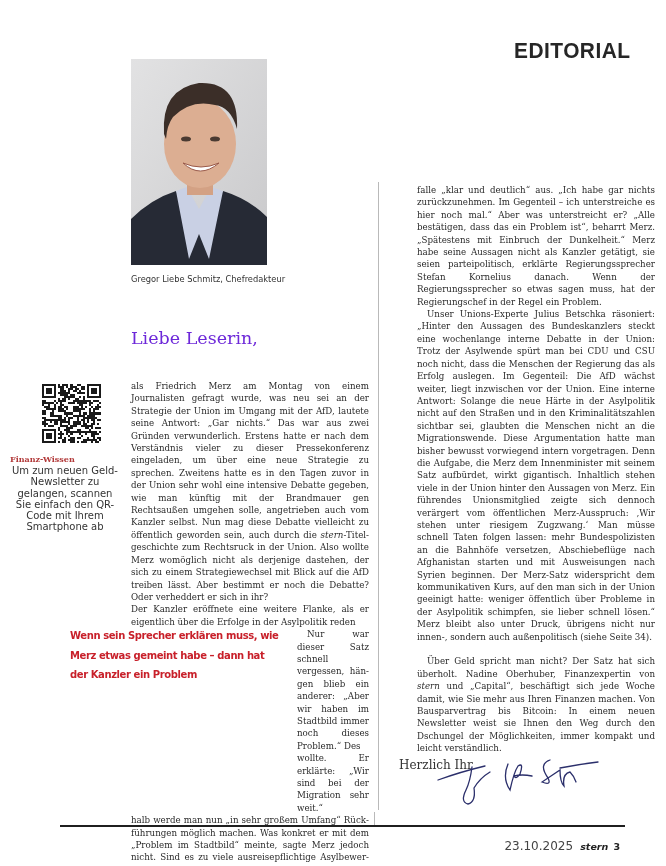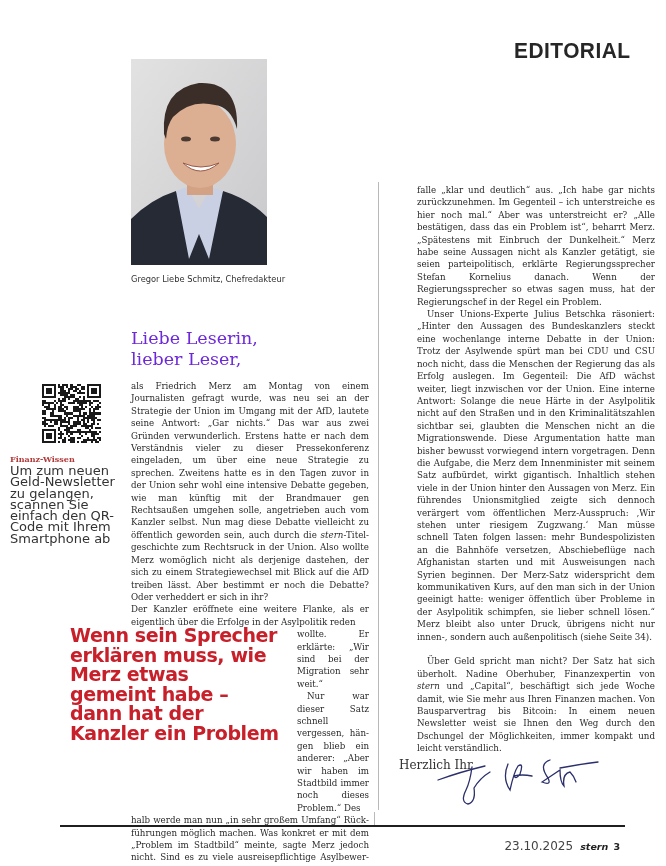--- a/index.html
+++ b/index.html
@@ -10,35 +10,35 @@
          font-weight: 700; font-size: 22px; letter-spacing: 0.5px; color: #262626; transform: scaleX(0.95); transform-origin: left top; }
 
   .photo { position: absolute; left: 131px; top: 59px; width: 136px; height: 206px; overflow: hidden; background: #d9d9da; }
   .caption { position: absolute; left: 131px; top: 274px; font-family: "DejaVu Sans", sans-serif; font-size: 8.3px; color: #333; }
 
   .salutation { position: absolute; left: 131px; top: 328px; font-family: "DejaVu Serif", serif; font-size: 17.5px; line-height: 21px; color: #6d28d9; }
 
   .qr { position: absolute; left: 42px; top: 384px; width: 59px; height: 59px; }
   .sidebar-title { position: absolute; left: 10px; top: 454px; width: 110px; text-align: left; font-family: "DejaVu Serif", serif;
          font-weight: 700; font-size: 8px; color: #b23a3a; }
-  .sidebar-text { position: absolute; left: 10px; top: 465px; width: 110px; font-family: "DejaVu Sans", sans-serif;
-         font-size: 13px; line-height: 11.3px; color: #333; }
+  .sidebar-text { position: absolute; left: 10px; top: 465px; width: 110px; text-align: center; font-family: "DejaVu Sans", sans-serif;
+         font-size: 10px; line-height: 11.3px; color: #333; }
 
   .col { position: absolute; font-family: "DejaVu Serif", serif; font-size: 8.7px; line-height: 12.4px; color: #2a2a2a;
          text-align: justify; hyphens: manual; }
   .col p { margin: 0; }
   .col .indent { text-indent: 10px; }
   .col1 { left: 131px; top: 380px; width: 238px; }
   .col1 .narrow { margin-left: 166px; }
   .col2 { left: 385px; top: 184px; width: 238px; margin-left: 32px; }
   .col-rule { position: absolute; left: 378px; top: 182px; width: 1px; height: 628px; background: #b9b9b9; }
   .col1-rule { position: absolute; left: 374px; top: 812px; width: 1px; height: 14px; background: #b9b9b9; }
 
   .pullquote { position: absolute; left: 70px; top: 626px; width: 210px; font-family: "DejaVu Sans", sans-serif; font-weight: 700;
-         font-size: 19px; line-height: 19.5px; color: #c8202a; letter-spacing: -0.4px; }
+         font-size: 10px; line-height: 19.5px; color: #c8202a; letter-spacing: -0.4px; }
 
   .closing { position: absolute; left: 399px; top: 742px; font-size: 12px; color: #333; margin-top: 16px; }
   .signature { position: absolute; left: 430px; top: 752px; width: 180px; height: 58px; }
 
   .bottom-rule { position: absolute; left: 60px; top: 825px; width: 565px; height: 2px; background: #1f1f1f; }
   .footer { position: absolute; right: 46px; top: 835px; font-family: "DejaVu Sans", sans-serif; color: #222; }
   .footer .date { font-size: 12px; color: #444; margin-left: 8px; }
   .footer .brand { font-size: 9.5px; font-weight: 700; font-style: italic; margin-left: 2px; }
   .footer .page { font-size: 9.5px; font-weight: 700; }
   i.stern { font-style: italic; }
@@ -64,21 +64,20 @@
     <path d="M33 75 Q30 30 68 24 Q108 22 106 70 Q100 48 84 46 Q60 40 42 58 Q36 66 35 80 Z" fill="#3b2e28"></path>
     <ellipse cx="55" cy="80" rx="5" ry="2.5" fill="#4a3a32"></ellipse>
     <ellipse cx="84" cy="80" rx="5" ry="2.5" fill="#4a3a32"></ellipse>
     <path d="M52 104 Q69 120 88 104 Q70 112 52 104 Z" fill="#ffffff" stroke="#9a5a4a" stroke-width="1"></path>
   </svg>
 </div>
 <div class="caption">Gregor Liebe Schmitz, Chefredakteur</div>
 
 <div class="salutation">
   <div>Liebe Leserin,</div>
-  <div>lieber Leser,</div>
 </div>
 
 <svg class="qr" viewBox="0 0 29 29" shape-rendering="crispEdges">
   <rect width="29" height="29" fill="#fff"></rect>
   <g fill="#1a1a1a" id="qr-mods">
       <rect x="8" y="0" width="1" height="1"></rect>
       <rect x="10" y="0" width="1" height="1"></rect>
       <rect x="11" y="0" width="1" height="1"></rect>
       <rect x="12" y="0" width="1" height="1"></rect>
       <rect x="14" y="0" width="1" height="1"></rect>
@@ -449,22 +448,22 @@
       <rect x="1" y="23" width="5" height="5" fill="#fff"></rect>
       <rect x="2" y="24" width="3" height="3"></rect>
     </g>
 </svg>
 <div class="sidebar-title">Finanz-Wissen</div>
 <div class="sidebar-text">Um zum neuen Geld-Newsletter zu gelangen, scannen Sie einfach den QR-Code mit Ihrem Smartphone ab</div>
 
 <div class="col col1">
   <p><span>als Friedrich Merz am Montag von einem Journalisten gefragt wurde, was neu sei an der Strategie der Union im Umgang mit der AfD, lautete seine Antwort: „Gar nichts.“ Das war aus zwei Gründen verwunderlich. Ers­tens hatte er nach dem Verständnis vieler zu dieser Pressekonferenz eingeladen, um über eine neue Stra­tegie zu sprechen. Zweitens hatte es in den Tagen zuvor in der Union sehr wohl eine intensive Debatte gegeben, wie man künftig mit der Brandmauer gen Rechtsaußen umgehen solle, angetrieben auch vom Kanzler selbst. Nun mag diese Debatte vielleicht zu öffentlich geworden sein, auch durch die </span><i class="stern">stern</i><span>-Titel­geschichte zum Rechtsruck in der Union. Also wollte Merz womöglich nicht als derjenige dastehen, der sich zu einem Strategiewechsel mit Blick auf die AfD trei­ben lässt. Aber bestimmt er noch die Debatte? Oder verheddert er sich in ihr?</span></p>
   <p>Der Kanzler eröffnete eine weitere Flanke, als er eigentlich über die Erfolge in der Asylpolitik reden</p>
+  <p class="narrow indent">Nur war dieser Satz schnell vergessen, hän­gen blieb ein anderer: „Aber wir haben im Stadtbild immer noch dieses Problem.“ Des­</p>
   <p class="narrow">wollte. Er erklärte: „Wir sind bei der Migration sehr weit.“</p>
-  <p class="narrow indent">Nur war dieser Satz schnell vergessen, hän­gen blieb ein anderer: „Aber wir haben im Stadtbild immer noch dieses Problem.“ Des­</p>
   <p>halb werde man nun „in sehr großem Umfang“ Rück­führungen möglich machen. Was konkret er mit dem „Problem im Stadtbild“ meinte, sagte Merz jedoch nicht. Sind es zu viele ausreisepflichtige Asylbewer­ber an Bahnhöfen und in Innenstädten? „Fragen Sie mal Ihre Töchter, was ich damit gemeint haben könn­te“, gab Merz die Frage zurück. Er vermute, die Antwort</p>
 </div>
 <div class="col1-rule"></div>
 
 <div class="pullquote">Wenn sein Sprecher erklären muss, wie Merz etwas gemeint habe – dann hat der Kanzler ein Problem</div>
 
 <div class="col-rule"></div>
 <div class="col col2">
   <p>falle „klar und deutlich“ aus. „Ich habe gar nichts zurückzunehmen. Im Gegenteil – ich unterstreiche es hier noch mal.“ Aber was unterstreicht er? „Alle bestätigen, dass das ein Problem ist“, beharrt Merz. „Spätestens mit Einbruch der Dunkelheit.“ Merz habe seine Aussagen nicht als Kanzler getätigt, sie seien parteipolitisch, erklärte Regierungssprecher Stefan Kornelius danach. Wenn der Regierungssprecher so etwas sagen muss, hat der Regierungschef in der Regel ein Problem.</p>
   <p class="indent">Unser Unions-Experte Julius Betschka räsoniert: „Hinter den Aussagen des Bundeskanzlers steckt eine wochenlange interne Debatte in der Union: Trotz der Asylwende spürt man bei CDU und CSU noch nicht, dass die Menschen der Regierung das als Erfolg auslegen. Im Gegenteil: Die AfD wächst weiter, liegt inzwischen vor der Union. Eine interne Antwort: So­lange die neue Härte in der Asylpolitik nicht auf den Straßen und in den Kriminalitätszahlen sichtbar sei, glaubten die Menschen nicht an die Migrationswen­de. Diese Argumentation hatte man bisher bewusst vorwiegend intern vorgetragen. Denn die Aufgabe, die Merz dem Innenminister mit seinem Satz aufbürdet, wirkt gigantisch. Inhaltlich stehen viele in der Union hinter den Aussagen von Merz. Ein führendes Unions­mitglied zeigte sich dennoch verärgert vom öffentli­chen Merz-Ausspruch: ‚Wir stehen unter riesigem Zug­zwang.‘ Man müsse schnell Taten folgen lassen: mehr Bundespolizisten an die Bahnhöfe versetzen, Abschie­beflüge nach Afghanistan starten und mit Ausweisun­gen nach Syrien beginnen. Der Merz-Satz widerspricht dem kommunikativen Kurs, auf den man sich in der Union geeinigt hatte: weniger öffentlich über Proble­me in der Asylpolitik schimpfen, sie lieber schnell lösen.“ Merz bleibt also unter Druck, übrigens nicht nur innen-, sondern auch außenpolitisch (siehe Seite 34).</p>

